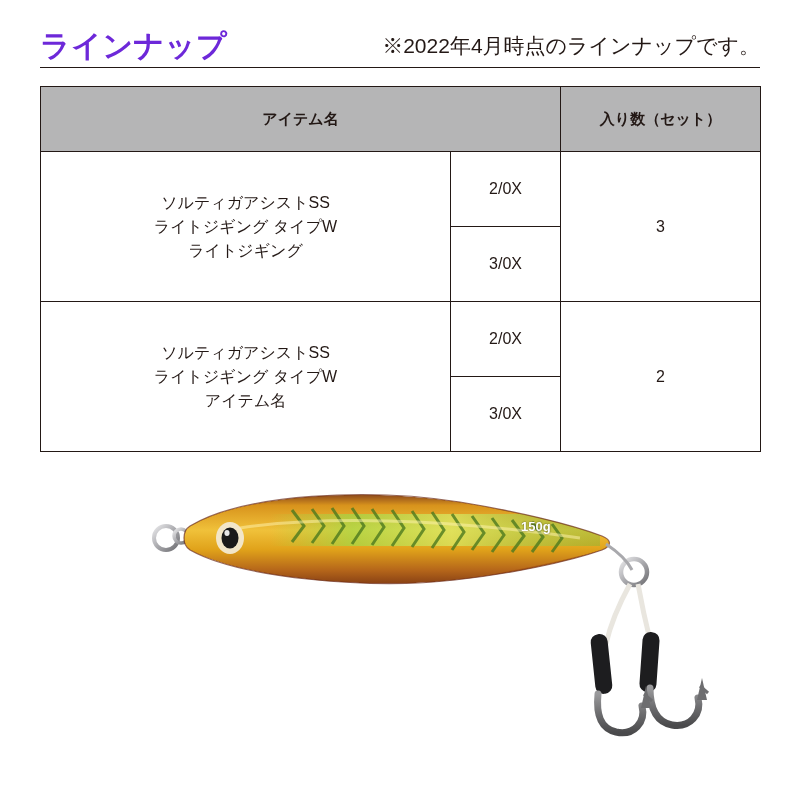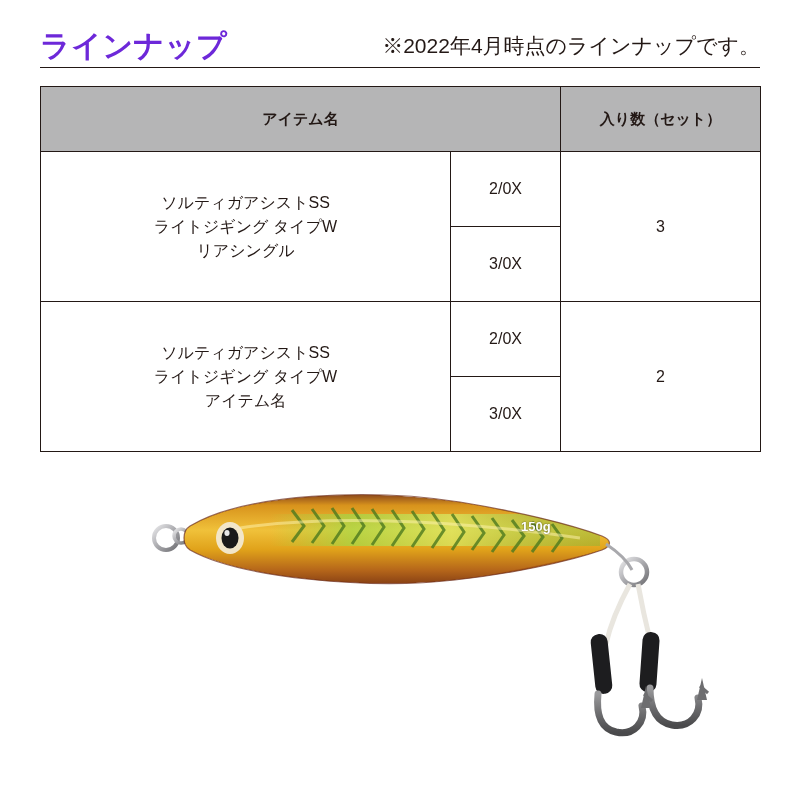--- a/index.html
+++ b/index.html
@@ -139,21 +139,21 @@
         <th colspan="2">アイテム名</th>
         <th>入り数（セット）</th>
       </tr>
     </thead>
     <tbody>
 
       <tr>
         <td class="cell-item" rowspan="2">
           <span>ソルティガアシストSS</span><br>
           <span>ライトジギング タイプW</span><br>
-          <span>リアシングル</span>
+          <span>ライトジギング</span>
         </td>
         <td class="cell-size">2/0X</td>
         <td class="cell-count" rowspan="2">3</td>
       </tr>
       <tr>
         <td class="cell-size">3/0X</td>
       </tr>
 
       <tr>
         <td class="cell-item" rowspan="2">

